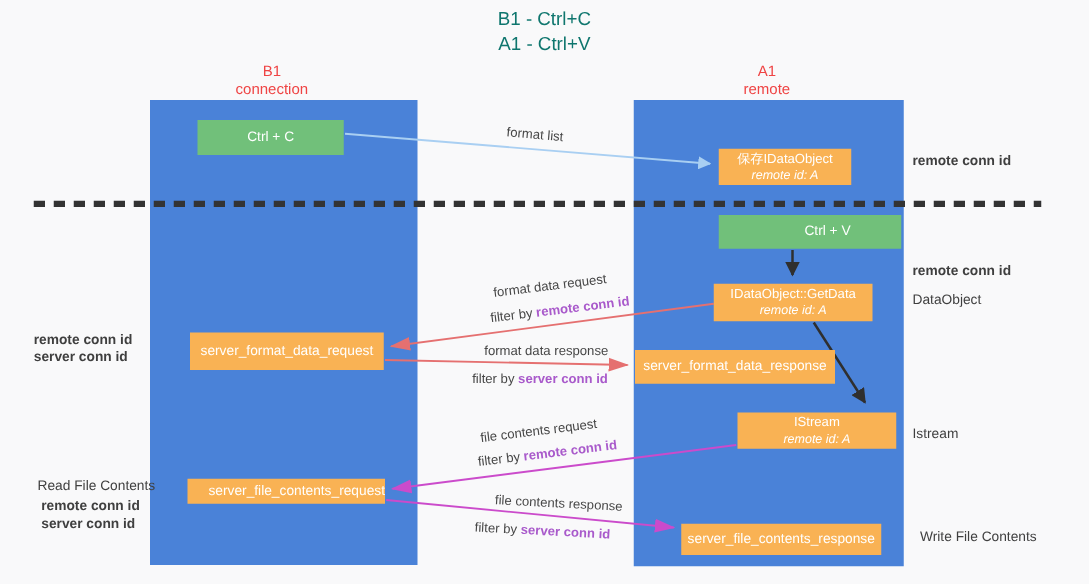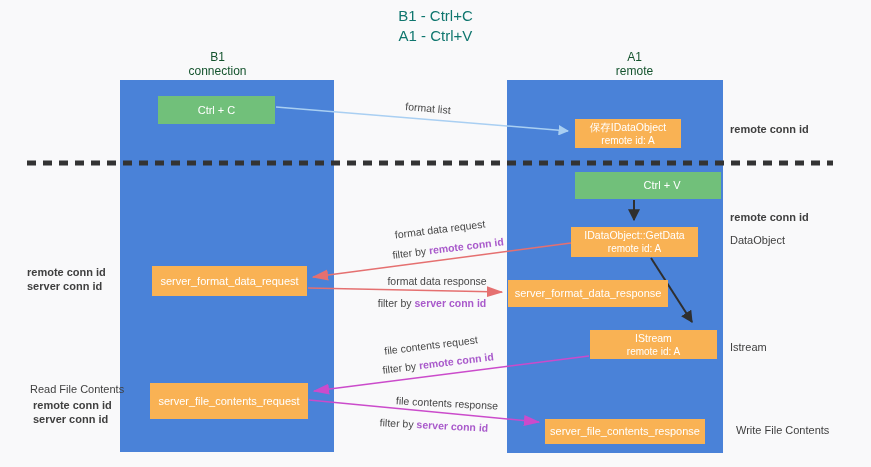--- a/index.html
+++ b/index.html
@@ -1,27 +1,27 @@
 <!DOCTYPE html>
 <html><head>
 <meta charset="utf-8">
 <style>
   html,body{margin:0;padding:0;}
   body{font-family:"Liberation Sans",sans-serif;background:#f9f9fa;}
   #stage{position:relative;width:871px;height:467px;background:#f9f9fa;overflow:hidden;}
   .abs{position:absolute;}
   #title{top:6px;left:0;width:100%;text-align:center;font-size:15px;line-height:20px;color:#0f766e;}
-  .lifeline-header{top:50px;font-size:12px;line-height:14px;color:#14532d;text-align:center;width:195px;}
+  .lifeline-header{top:50px;font-size:12px;line-height:14px;color:#ef4444;text-align:center;width:195px;}
   .column{top:80px;background:#4a82d8;}
   #col-left{left:120px;width:214px;height:372px;}
   #col-right{left:507px;width:216px;height:373px;}
   .node{color:#fff;text-align:center;display:flex;flex-direction:column;justify-content:center;font-size:11px;line-height:13px;}
   .node.green{background:#71c07a;}
   .node.orange{background:#f9b254;}
-  .node .sub{font-size:10px;}
+  .node .sub{font-size:10px;font-style:italic;}
   .node.twoline{font-size:10.5px;}
   .edge-label{font-size:10.5px;color:#474747;white-space:nowrap;transform-origin:center;}
   .center{transform:translate(-50%,-50%);}
   .tiltm7{transform:translate(-50%,-50%) rotate(-7deg);}
   .tilt5{transform:translate(-50%,-50%) rotate(5deg);}
   .tilt3{transform:translate(-50%,-50%) rotate(3deg);}
   .purple{color:#a95acb;font-weight:bold;}
   .greentxt{color:#72c281;font-weight:bold;}
   .side-label{font-size:11px;color:#3f3f3f;white-space:nowrap;}
   .side-label.bold{font-weight:bold;}
@@ -34,21 +34,21 @@
 
   <div id="title" class="abs">
     <div>B1 - Ctrl+C</div>
     <div>A1 - Ctrl+V</div>
   </div>
 
   <div class="abs lifeline-header" style="left:120px;">
     <div>B1</div>
     <div>connection</div>
   </div>
-  <div class="abs lifeline-header" style="left:537px;text-align:center;">
+  <div class="abs lifeline-header" style="left:516px;text-align:center;">
     <div>A1</div>
     <div>remote</div>
   </div>
 
   <div id="col-left" class="abs column"></div>
   <div id="col-right" class="abs column"></div>
 
   <svg class="overlay" width="871" height="467" viewBox="0 0 871 467">
     <defs>
       <marker id="m-blue" viewBox="0 0 10 10" refX="9" refY="5" markerWidth="7" markerHeight="7" orient="auto">
@@ -98,21 +98,21 @@
 
   <div class="abs node orange" style="left:508px;top:280px;width:160px;height:27px;">
     <div>server_format_data_response</div>
   </div>
 
   <div class="abs node orange twoline" style="left:590px;top:330px;width:127px;height:29px;">
     <div>IStream</div>
     <div class="sub">remote id: A</div>
   </div>
 
-  <div class="abs node orange" style="left:150px;top:383px;width:158px;height:36px;">
+  <div class="abs node orange" style="left:150px;top:383px;width:158px;height:20px;align-items:flex-end;">
     <div>server_file_contents_request</div>
   </div>
 
   <div class="abs node orange" style="left:545px;top:419px;width:160px;height:25px;justify-content:center;">
     <div>server_file_contents_response</div>
   </div>
 
   <div class="abs edge-label tilt5" style="left:428px;top:108px;">format list</div>
 
   <div class="abs edge-label tiltm7" style="left:440px;top:229px;">format data request</div>

